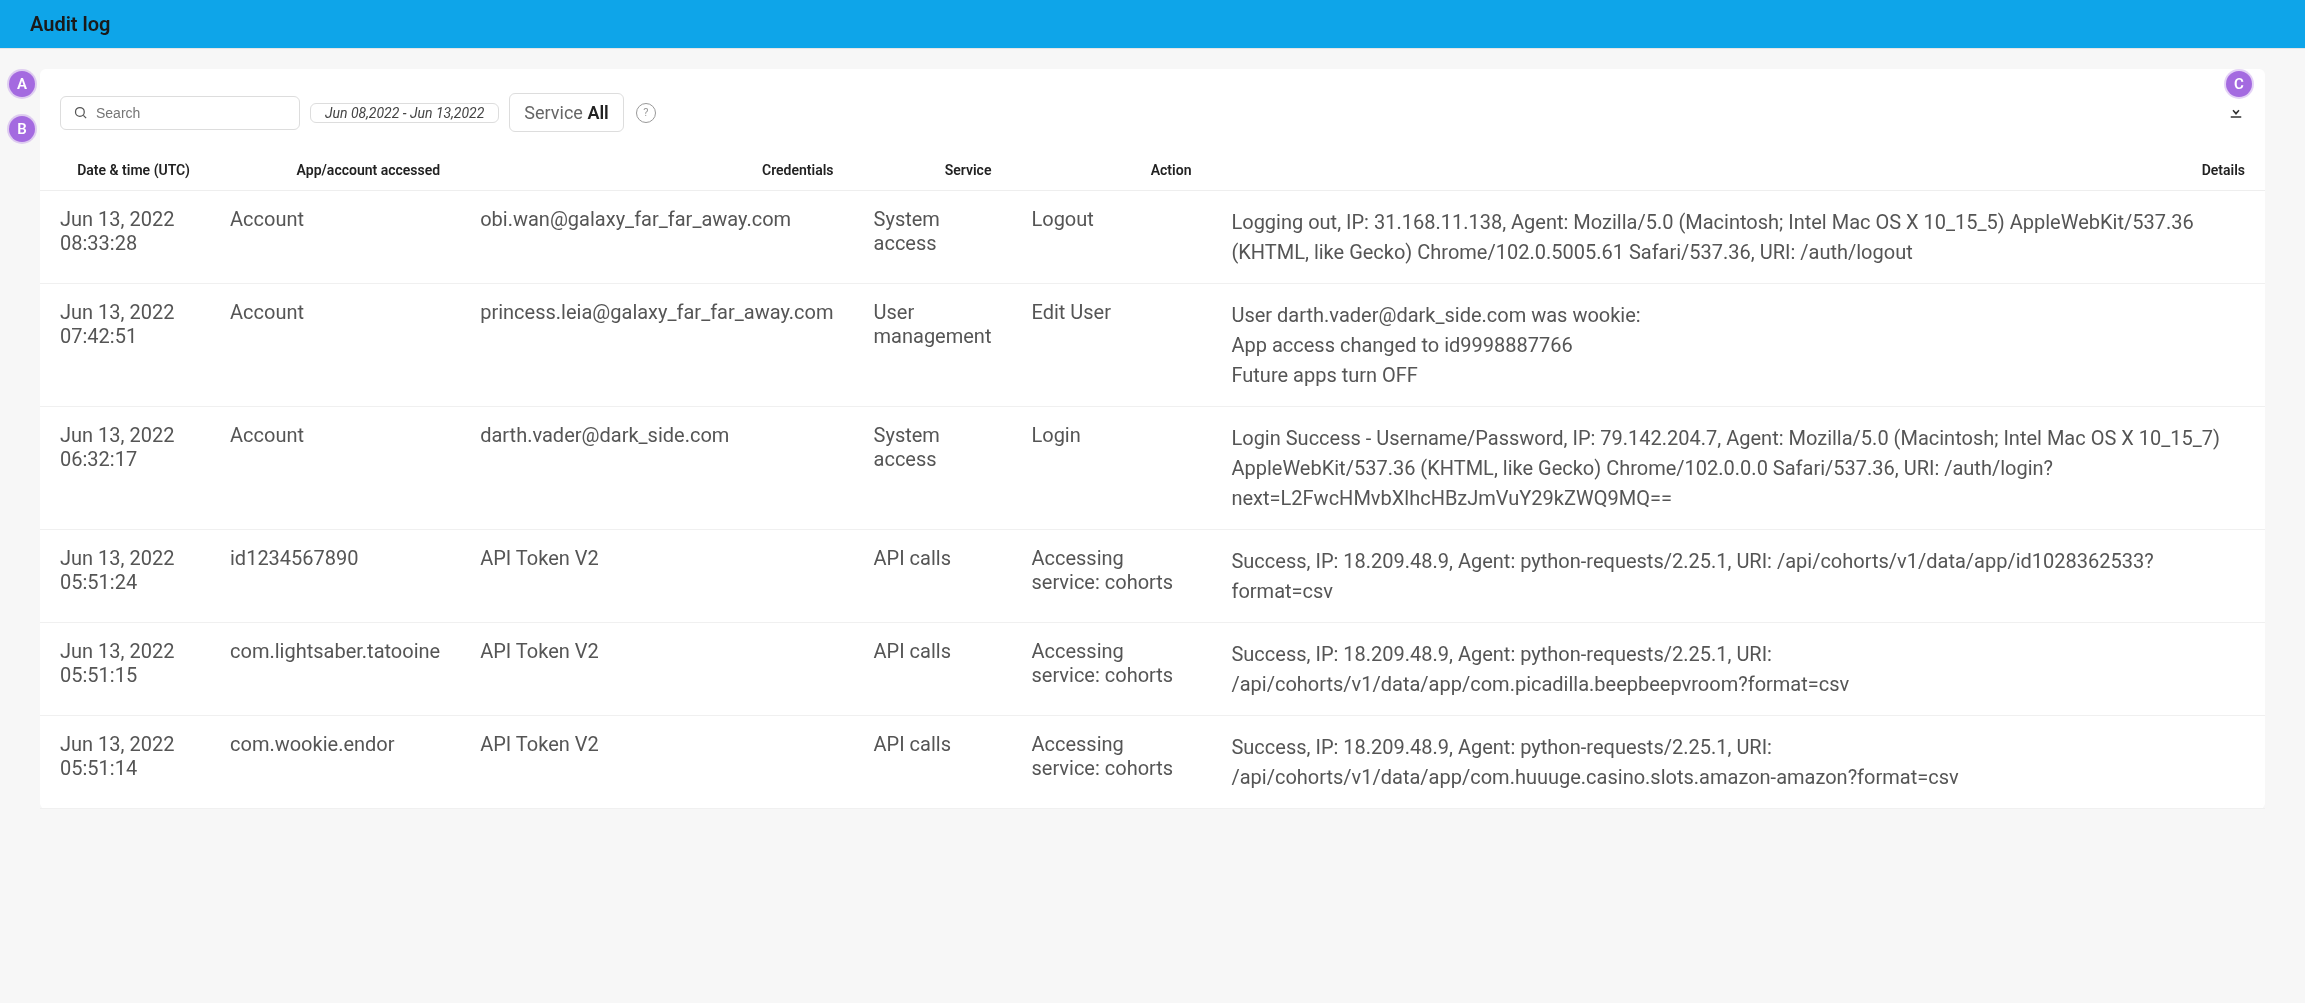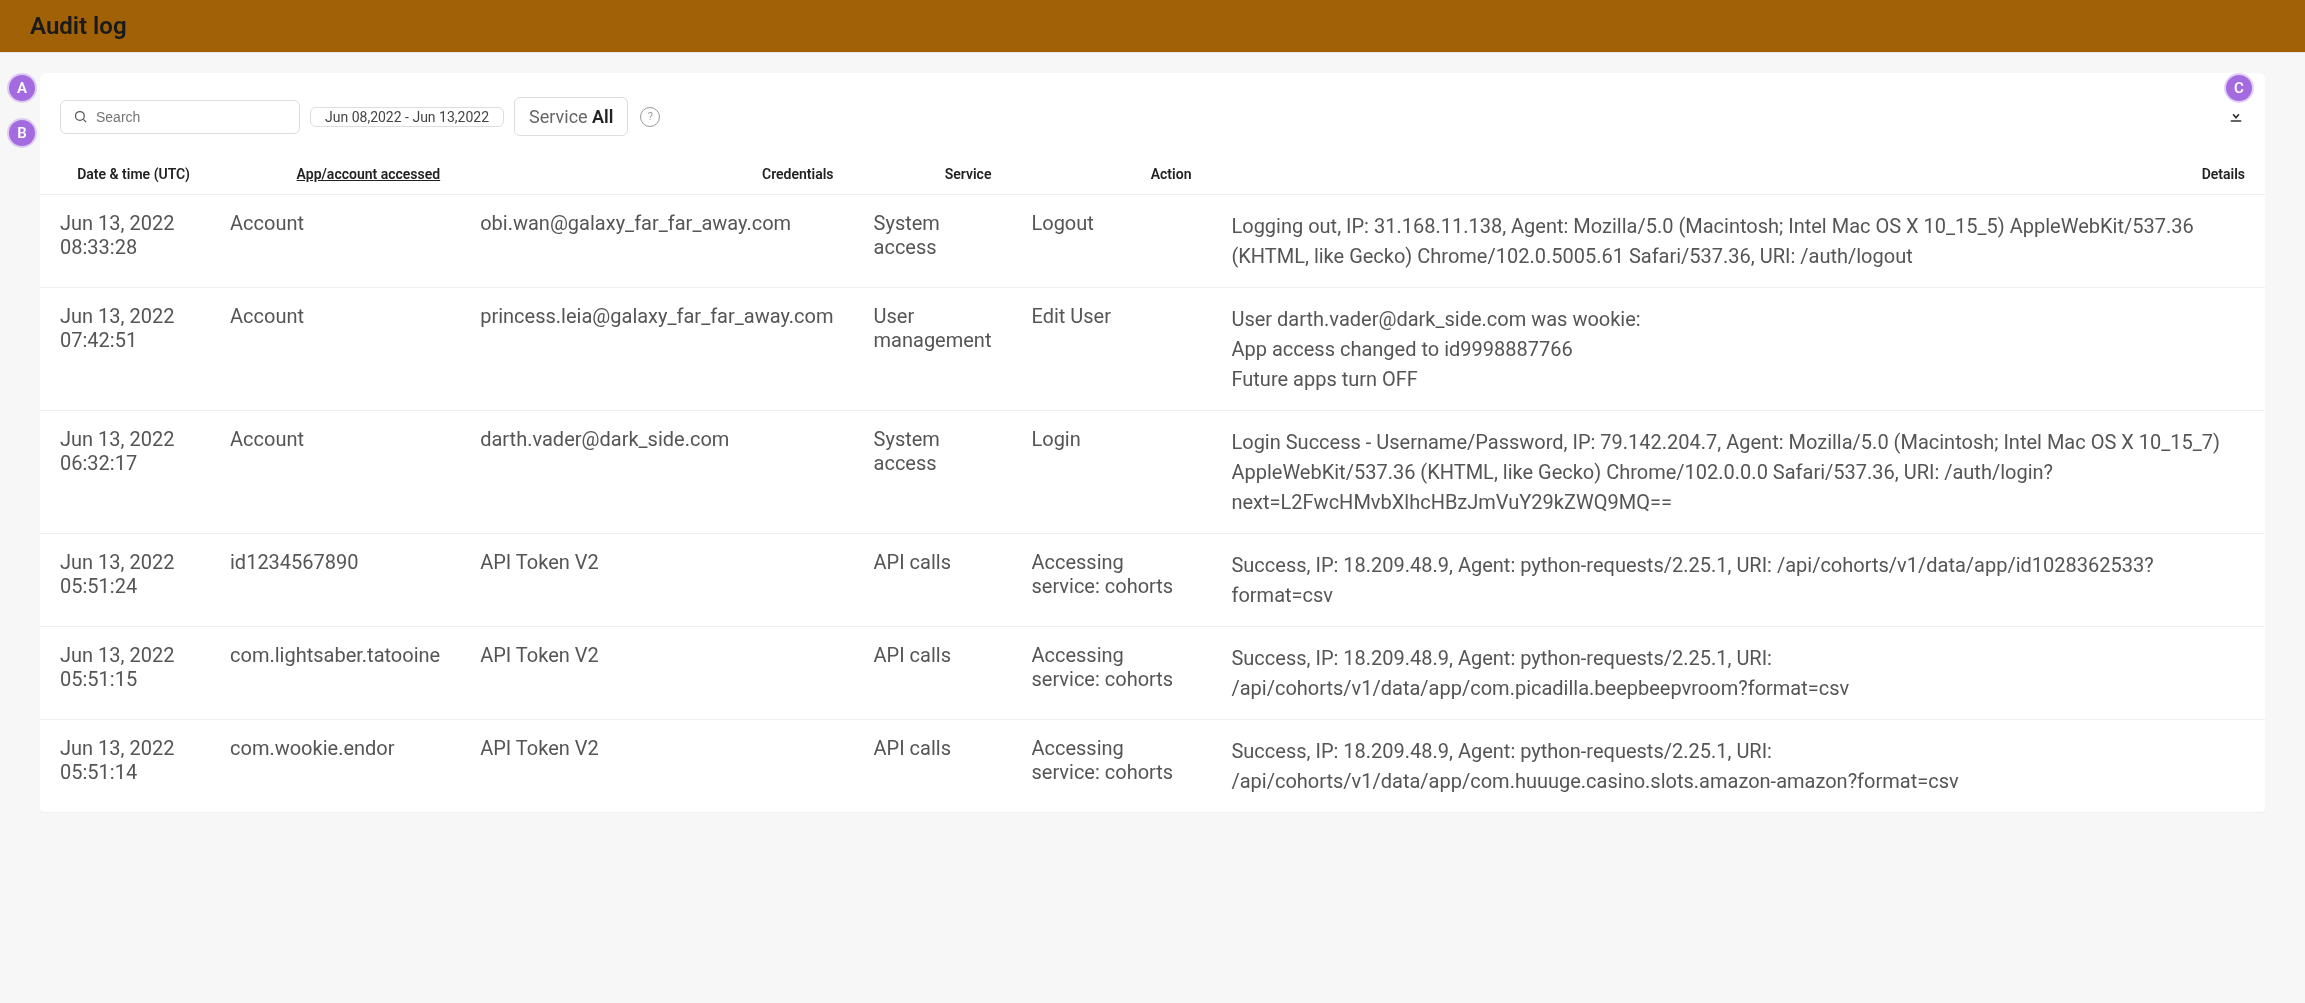--- a/index.html
+++ b/index.html
@@ -1,37 +1,37 @@
 <!DOCTYPE html>
 <html><head>
 <meta charset="utf-8">
 <style>
   * { box-sizing: border-box; margin: 0; padding: 0; }
   body { font-family: -apple-system, BlinkMacSystemFont, "Segoe UI", Roboto, Arial, sans-serif; background: #f7f7f7; color: #333; font-size: 14px; }
   .page-header {
-    background: #a16207;
+    background: #0ea5e9;
     padding: 12px 30px;
     border-bottom: 1px solid #e5e5e5;
-    font-size: 24px;
+    font-size: 20px;
     font-weight: 600;
     color: #1a1a1a;
   }
   .content-wrap { padding: 20px 40px 40px 40px; position: relative; }
   .panel { background: #fff; border-radius: 6px; padding: 0; }
   .toolbar { display: flex; align-items: center; padding: 24px 20px 18px 20px; gap: 10px; }
   .search-box {
     display: flex; border: 1px solid #ddd; border-radius: 6px;
     padding: 8px 12px; width: 240px; background: #fff; gap: 8px; color: #666;
   }
   .search-box input {
     border: none; outline: none; font-size: 14px; flex: 1; background: transparent;
   }
   .date-range-box {
     border: 1px solid #ddd; border-radius: 6px; padding: 1px 14px; background: #fff;
-    color: #444; font-size: 14px; cursor: pointer;
+    color: #444; font-size: 14px; cursor: pointer; font-style: italic;
   }
   .service-filter {
     border: 1px solid #ddd; border-radius: 6px; padding: 8px 14px; background: #fff;
     color: #444; font-size: 18px; cursor: pointer;
   }
   .service-filter .lbl { color: #666; }
   .service-filter .val { font-weight: 600; color: #222; }
   .help-icon {
     display: inline-flex; align-items: center; justify-content: center;
     width: 20px; height: 20px; border: 1.5px solid #999; border-radius: 50%;
@@ -51,21 +51,21 @@
   table { width: 100%; border-collapse: collapse; }
   thead th {
     text-align: right; font-weight: 600; font-size: 14px; color: #222;
     padding: 12px 20px; border-bottom: 1px solid #eee;
   }
   tbody td {
     padding: 16px 20px; border-bottom: 1px solid #f0f0f0;
     font-size: 20px; color: #555; vertical-align: top;
   }
   .col-date { width: 170px; }
-  .col-app { width: 220px; text-decoration: underline; }
+  .col-app { width: 220px; }
   .col-cred { width: 280px; }
   .col-service { width: 120px; }
   .col-action { width: 200px; }
   .col-details { }
   .details-cell { line-height: 1.5; }
   .svg-icon { flex-shrink: 0; }
 </style>
 </head>
 <body>
 

